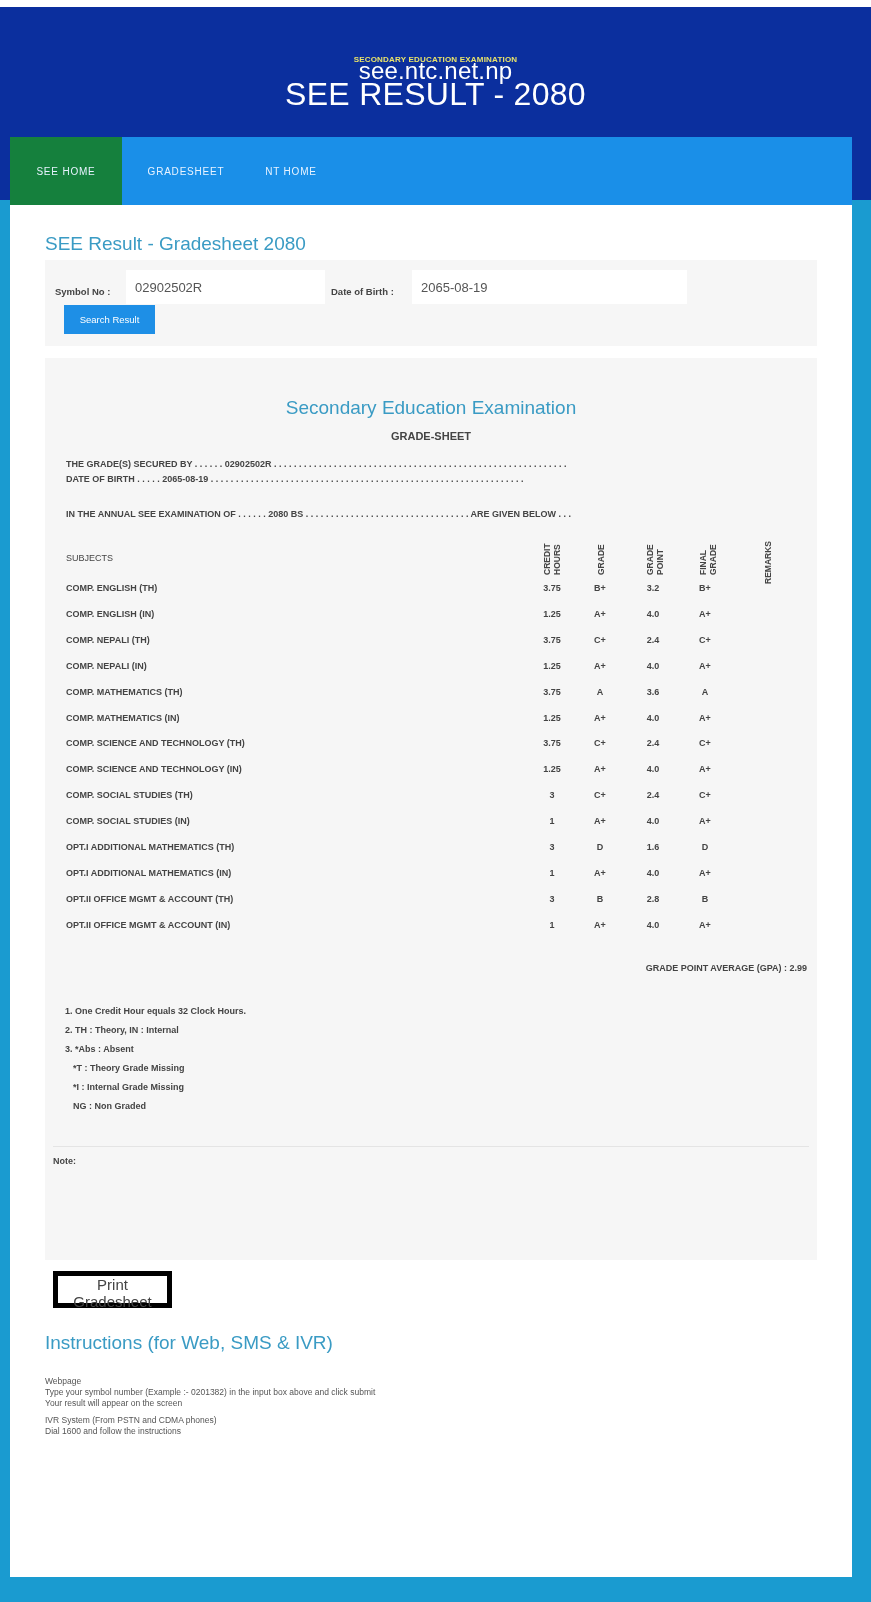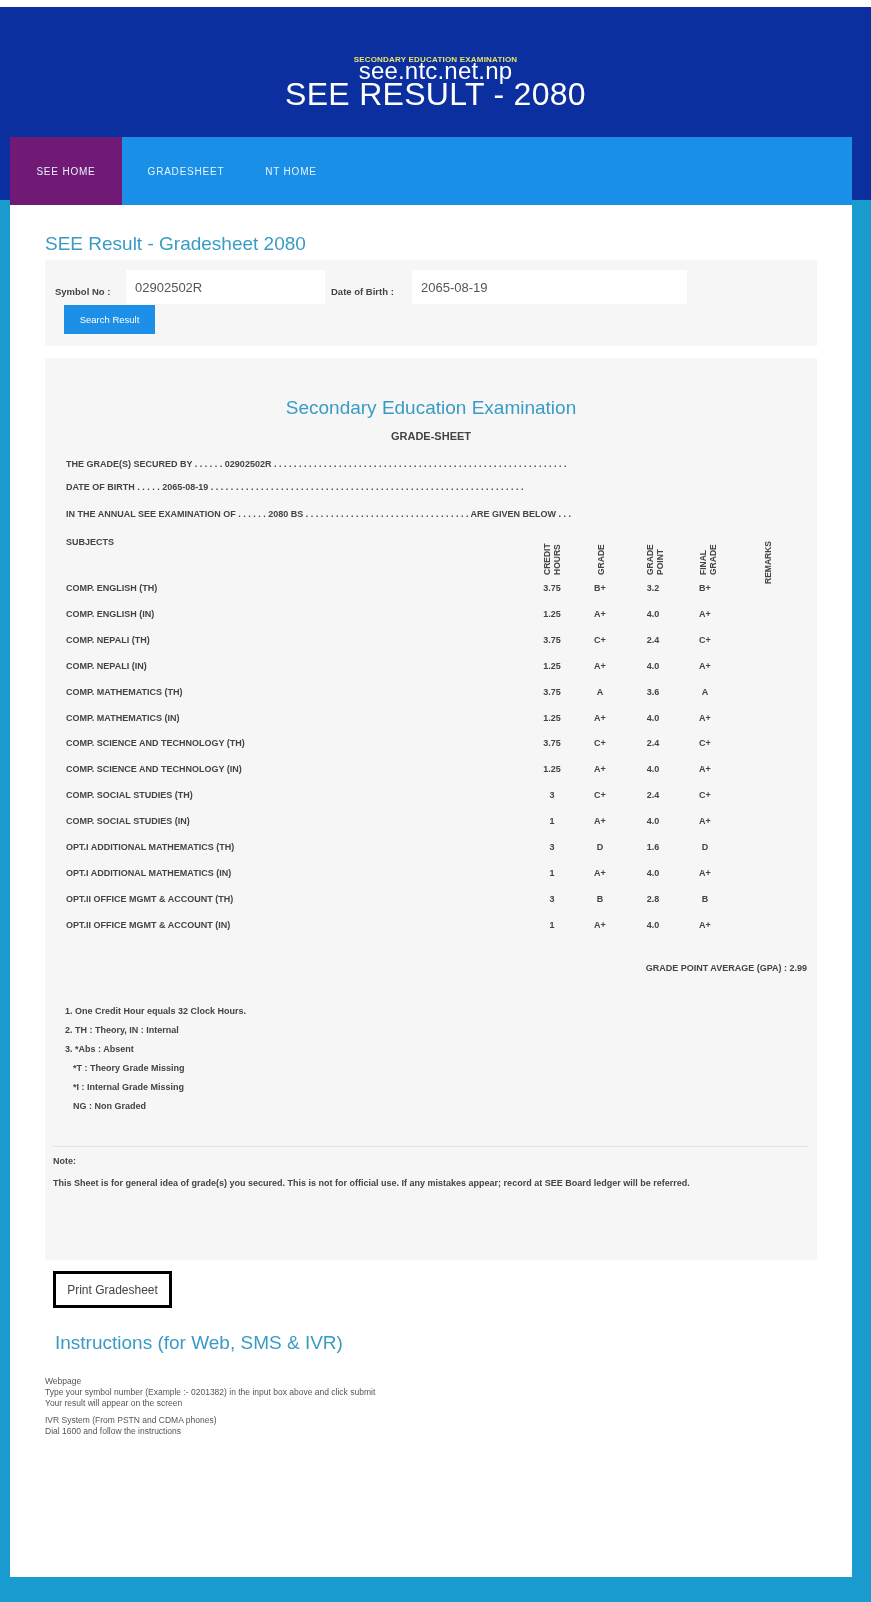--- a/index.html
+++ b/index.html
@@ -28,21 +28,21 @@
     color: #ffffff; font-size: 32px; letter-spacing: 0.3px;
   }
   .navbar {
     position: absolute; left: 10px; top: 137px; width: 842px; height: 68px;
     background: #1a8fe8; display: flex;
   }
   .nav-item {
     height: 68px; display: flex; align-items: center; justify-content: center;
     color: #e8f3ff; font-size: 10px; letter-spacing: 0.8px; cursor: pointer;
   }
-  .nav-item.active { background: #701a75; width: 112px; }
+  .nav-item.active { background: #15803d; width: 112px; }
   .nav-item.n2 { width: 128px; }
   .nav-item.n3 { width: 82px; }
 
   .container {
     position: absolute; left: 10px; top: 205px; width: 842px; height: 1372px;
     background: #ffffff;
   }
   .page-heading {
     position: absolute; left: 35px; top: 28px; color: #3a9bc4; font-size: 19px;
   }
@@ -76,42 +76,42 @@
   }
   .info-line {
     position: absolute; left: 21px; font-size: 9px; font-weight: bold; color: #444;
     white-space: nowrap;
   }
   .col-head {
     position: absolute; font-size: 8.5px; font-weight: bold; color: #444;
     writing-mode: vertical-rl; transform: rotate(180deg); line-height: 10px;
     text-align: left;
   }
-  .subjects-head { position: absolute; left: 21px; top: 179px; font-size: 9px; font-weight: bold; color: #444; }
+  .subjects-head { position: absolute; left: 21px; top: 195px; font-size: 9px; font-weight: normal; color: #444; }
   .row { position: absolute; left: 0; width: 772px; height: 26px; font-size: 9px; font-weight: bold; color: #444; }
   .row span { position: absolute; top: 0; white-space: nowrap; }
   .c-sub { left: 21px; }
   .c-ch { left: 492px; width: 30px; text-align: center; }
   .c-gr { left: 545px; width: 20px; text-align: center; }
   .c-gp { left: 598px; width: 20px; text-align: center; }
   .c-fg { left: 650px; width: 20px; text-align: center; }
   .gpa { position: absolute; right: 10px; top: 605px; font-size: 9px; font-weight: bold; color: #444; }
   .legend { position: absolute; left: 20px; top: 648px; font-size: 9px; font-weight: bold; color: #444; }
   .legend div { height: 19px; white-space: nowrap; }
   .legend .ind { padding-left: 8px; }
   .divider { position: absolute; left: 8px; top: 788px; width: 756px; height: 1px; background: #e4e4e4; }
   .note-label { position: absolute; left: 8px; top: 798px; font-size: 9px; font-weight: bold; color: #444; }
   .note-text { position: absolute; left: 8px; top: 816px; width: 730px; font-size: 9px; font-weight: bold; color: #444; line-height: 19px; }
 
   .btn-print {
     position: absolute; left: 43px; top: 1066px; width: 119px; height: 37px;
-    background: #ffffff; border: 3px solid #000000; color: #444;
-    font-family: "Liberation Sans", sans-serif; font-size: 12px; cursor: pointer;
-  }
-  .instr-title { position: absolute; left: 35px; top: 1127px; color: #3a9bc4; font-size: 19px; margin-left: 10px; }
+    background: #ffffff; border: 5px solid #000000; color: #444;
+    font-family: "Liberation Sans", sans-serif; font-size: 15px; cursor: pointer;
+  }
+  .instr-title { position: absolute; left: 35px; top: 1127px; color: #3a9bc4; font-size: 19px; }
   .instr { position: absolute; left: 35px; font-size: 8.5px; color: #555; line-height: 11px; white-space: nowrap; }
 </style>
 </head>
 <body>
 
 <div class="top-strip"></div>
 <div class="header-bg"></div>
 <div class="site-name">see.ntc.net.np</div>
 <div class="exam-label">SECONDARY EDUCATION EXAMINATION</div>
 <div class="main-title">SEE RESULT - 2080</div>
@@ -130,21 +130,21 @@
     <input class="inp" style="left: 81px; top: 10px; width: 199px;" value="02902502R">
     <span class="lbl" style="left:286px; top:26px;">Date of Birth :</span>
     <input class="inp" style="left: 367px; top: 10px; width: 275px;" value="2065-08-19">
     <button class="btn-search">Search Result</button>
   </div>
 
   <div class="sheet">
     <div class="sheet-title">Secondary Education Examination</div>
     <div class="sheet-sub">GRADE-SHEET</div>
     <div class="info-line" style="top:101px;">THE GRADE(S) SECURED BY . . . . . . 02902502R . . . . . . . . . . . . . . . . . . . . . . . . . . . . . . . . . . . . . . . . . . . . . . . . . . . . . . . . . . .</div>
-    <div class="info-line" style="top:124px;text-align:center;">DATE OF BIRTH . . . . . 2065-08-19 . . . . . . . . . . . . . . . . . . . . . . . . . . . . . . . . . . . . . . . . . . . . . . . . . . . . . . . . . . . . . . .</div>
+    <div class="info-line" style="top:116px;text-align:center;">DATE OF BIRTH . . . . . 2065-08-19 . . . . . . . . . . . . . . . . . . . . . . . . . . . . . . . . . . . . . . . . . . . . . . . . . . . . . . . . . . . . . . .</div>
     <div class="info-line" style="top:151px;">IN THE ANNUAL SEE EXAMINATION OF . . . . . . 2080 BS . . . . . . . . . . . . . . . . . . . . . . . . . . . . . . . . . ARE GIVEN BELOW . . .</div>
 
     <div class="subjects-head">SUBJECTS</div>
     <div class="col-head" style="left:497px; top:175px; height:42px; width:20px;">CREDIT HOURS</div>
     <div class="col-head" style="left:551px; top:183px; height:34px; width:10px;">GRADE</div>
     <div class="col-head" style="left:600px; top:183px; height:34px; width:20px;">GRADE POINT</div>
     <div class="col-head" style="left:653px; top:183px; height:34px; width:20px;">FINAL GRADE</div>
     <div class="col-head" style="left:718px; top:176px; height:50px; width:10px;">REMARKS</div>
 
     <div id="rows">
@@ -253,21 +253,20 @@
     <div class="legend">
       <div>1. One Credit Hour equals 32 Clock Hours.</div>
       <div>2. TH : Theory, IN : Internal</div>
       <div>3. *Abs : Absent</div>
       <div class="ind">*T : Theory Grade Missing</div>
       <div class="ind">*I : Internal Grade Missing</div>
       <div class="ind">NG : Non Graded</div>
     </div>
     <div class="divider"></div>
     <div class="note-label">Note:</div>
-    <div class="note-text">This Sheet is for general idea of grade(s) you secured. This is not for official use. If any mistakes appear; record at SEE Board ledger will be referred.</div>
   </div>
 
   <button class="btn-print">Print Gradesheet</button>
 
   <div class="instr-title">Instructions (for Web, SMS &amp; IVR)</div>
   <div class="instr" style="top:1171px;">
     <div>Webpage</div>
     <div>Type your symbol number (Example :- 0201382) in the input box above and click submit</div>
     <div>Your result will appear on the screen</div>
   </div>

